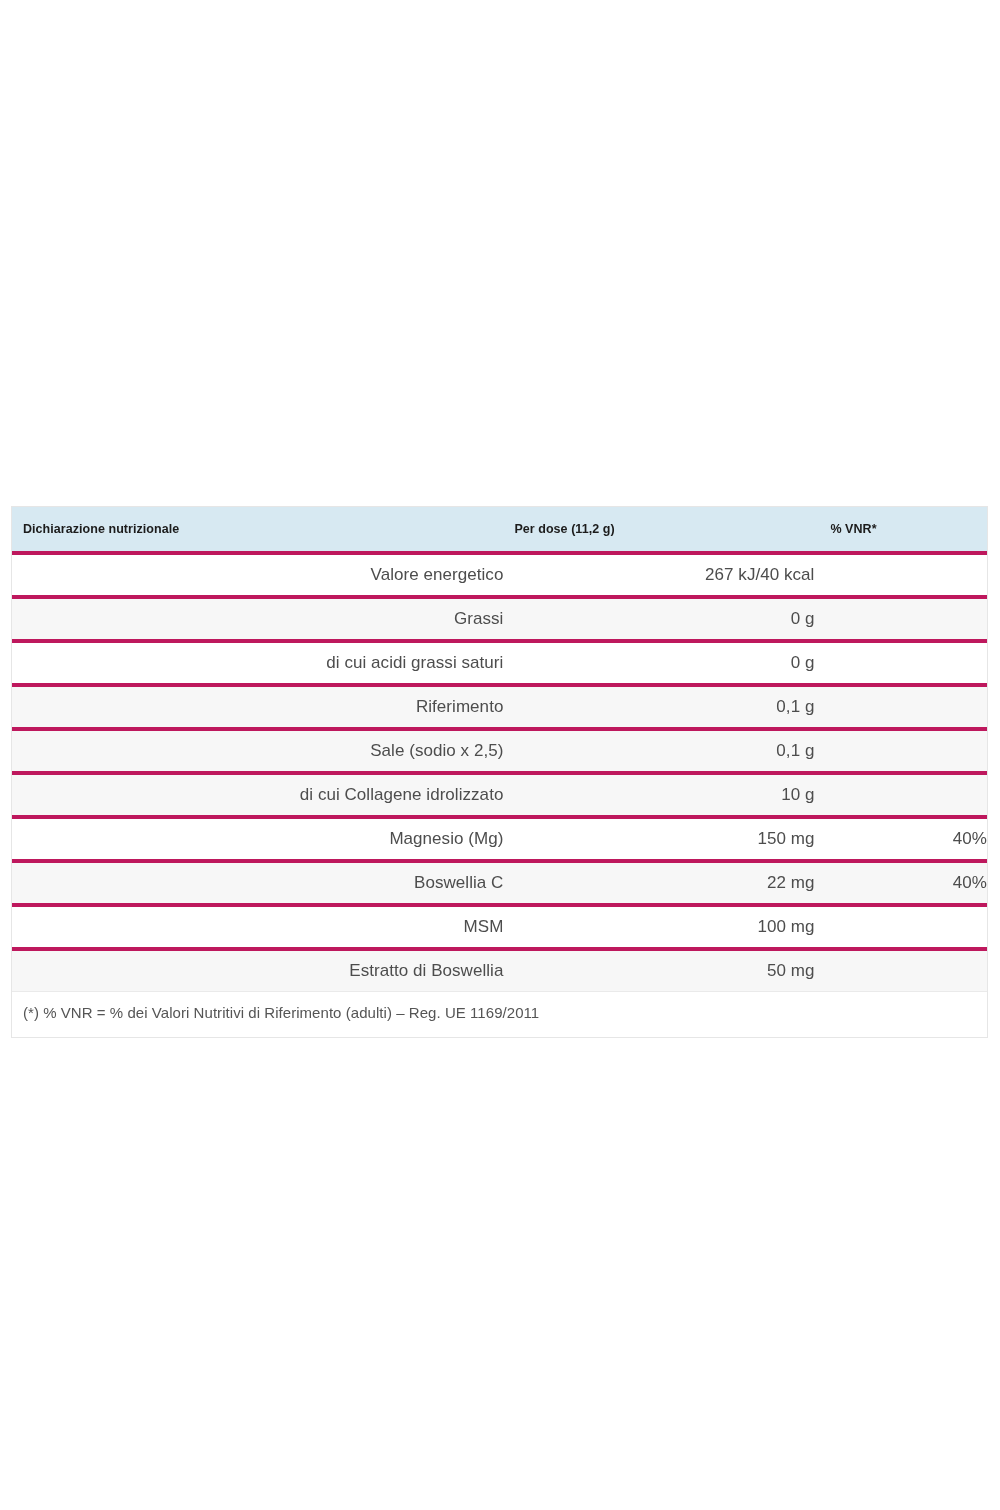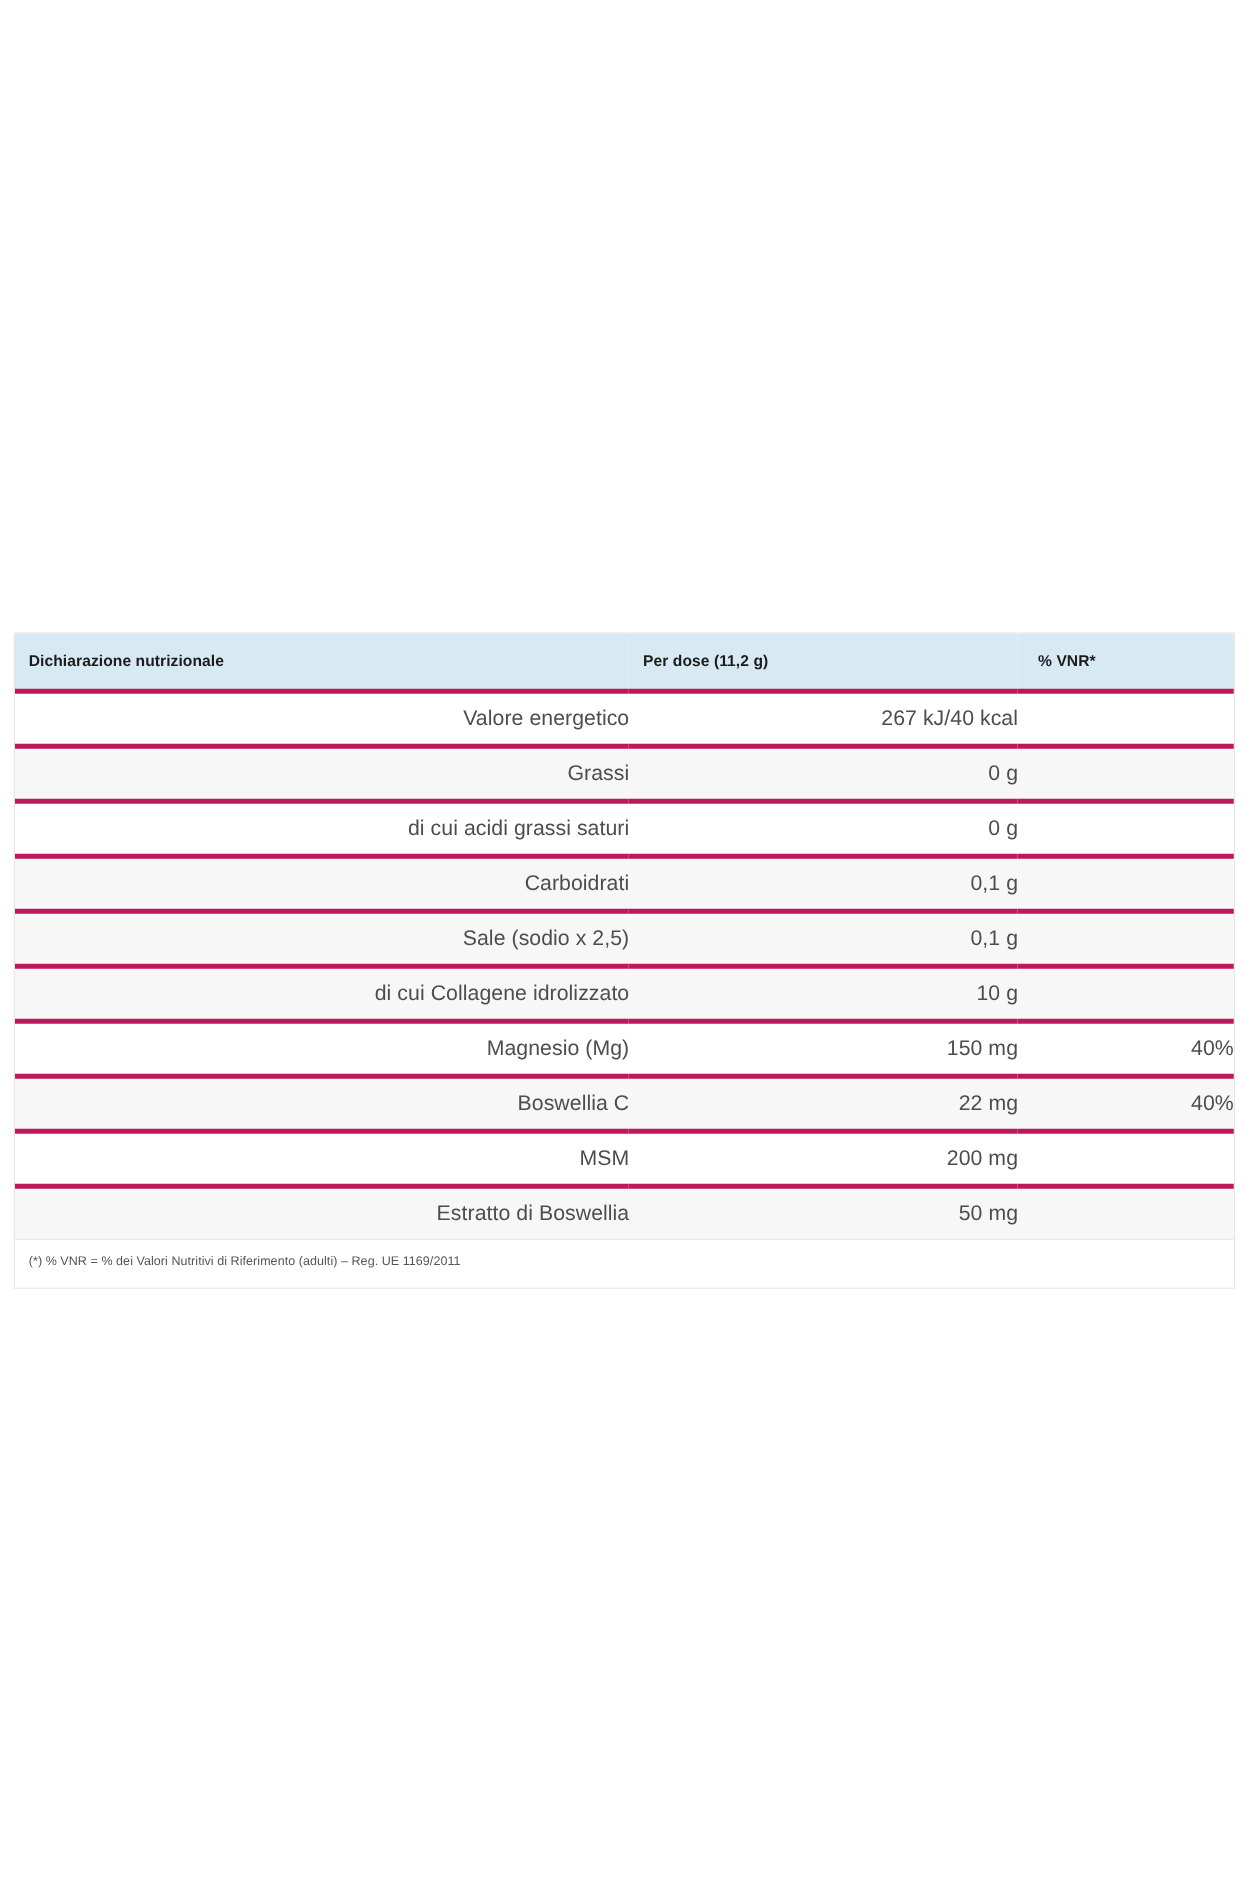--- a/index.html
+++ b/index.html
@@ -76,21 +76,21 @@
   
   tfoot td.footnote-cell {
     background: #ffffff;
     border-top: 1px solid #eaeaea;
     padding: 11px 0 14px 11px;
     height: 34px;
     box-sizing: border-box;
     vertical-align: middle;
   }
   .footnote-text {
-    font-size: 10px;
+    font-size: 15px;
     color: #555555;
     letter-spacing: 0.05px;
     line-height: 1.3;
     display: block;
   }
 </style>
 </head>
 <body>
 
 <div id="nutrition-panel">
@@ -117,21 +117,21 @@
           <td class="td-nutrient">Grassi</td>
           <td class="td-dose">0 g</td>
           <td class="td-vnr"></td>
         </tr>
         <tr class="row-odd">
           <td class="td-nutrient">di cui acidi grassi saturi</td>
           <td class="td-dose">0 g</td>
           <td class="td-vnr"></td>
         </tr>
         <tr class="row-even">
-          <td class="td-nutrient">Carboidrati</td>
+          <td class="td-nutrient">Riferimento</td>
           <td class="td-dose">0,1 g</td>
           <td class="td-vnr"></td>
         </tr>
         <tr class="row-even">
           <td class="td-nutrient">Sale (sodio x 2,5)</td>
           <td class="td-dose">0,1 g</td>
           <td class="td-vnr"></td>
         </tr>
         <tr class="row-even">
           <td class="td-nutrient">di cui Collagene idrolizzato</td>
@@ -143,21 +143,21 @@
           <td class="td-dose">150 mg</td>
           <td class="td-vnr">40%</td>
         </tr>
         <tr class="row-even">
           <td class="td-nutrient">Boswellia C</td>
           <td class="td-dose">22 mg</td>
           <td class="td-vnr">40%</td>
         </tr>
         <tr class="row-odd">
           <td class="td-nutrient">MSM</td>
-          <td class="td-dose">200 mg</td>
+          <td class="td-dose">100 mg</td>
           <td class="td-vnr"></td>
         </tr>
         <tr class="row-even">
           <td class="td-nutrient">Estratto di Boswellia</td>
           <td class="td-dose">50 mg</td>
           <td class="td-vnr"></td>
         </tr>
       </tbody>
     <tfoot>
       <tr>

